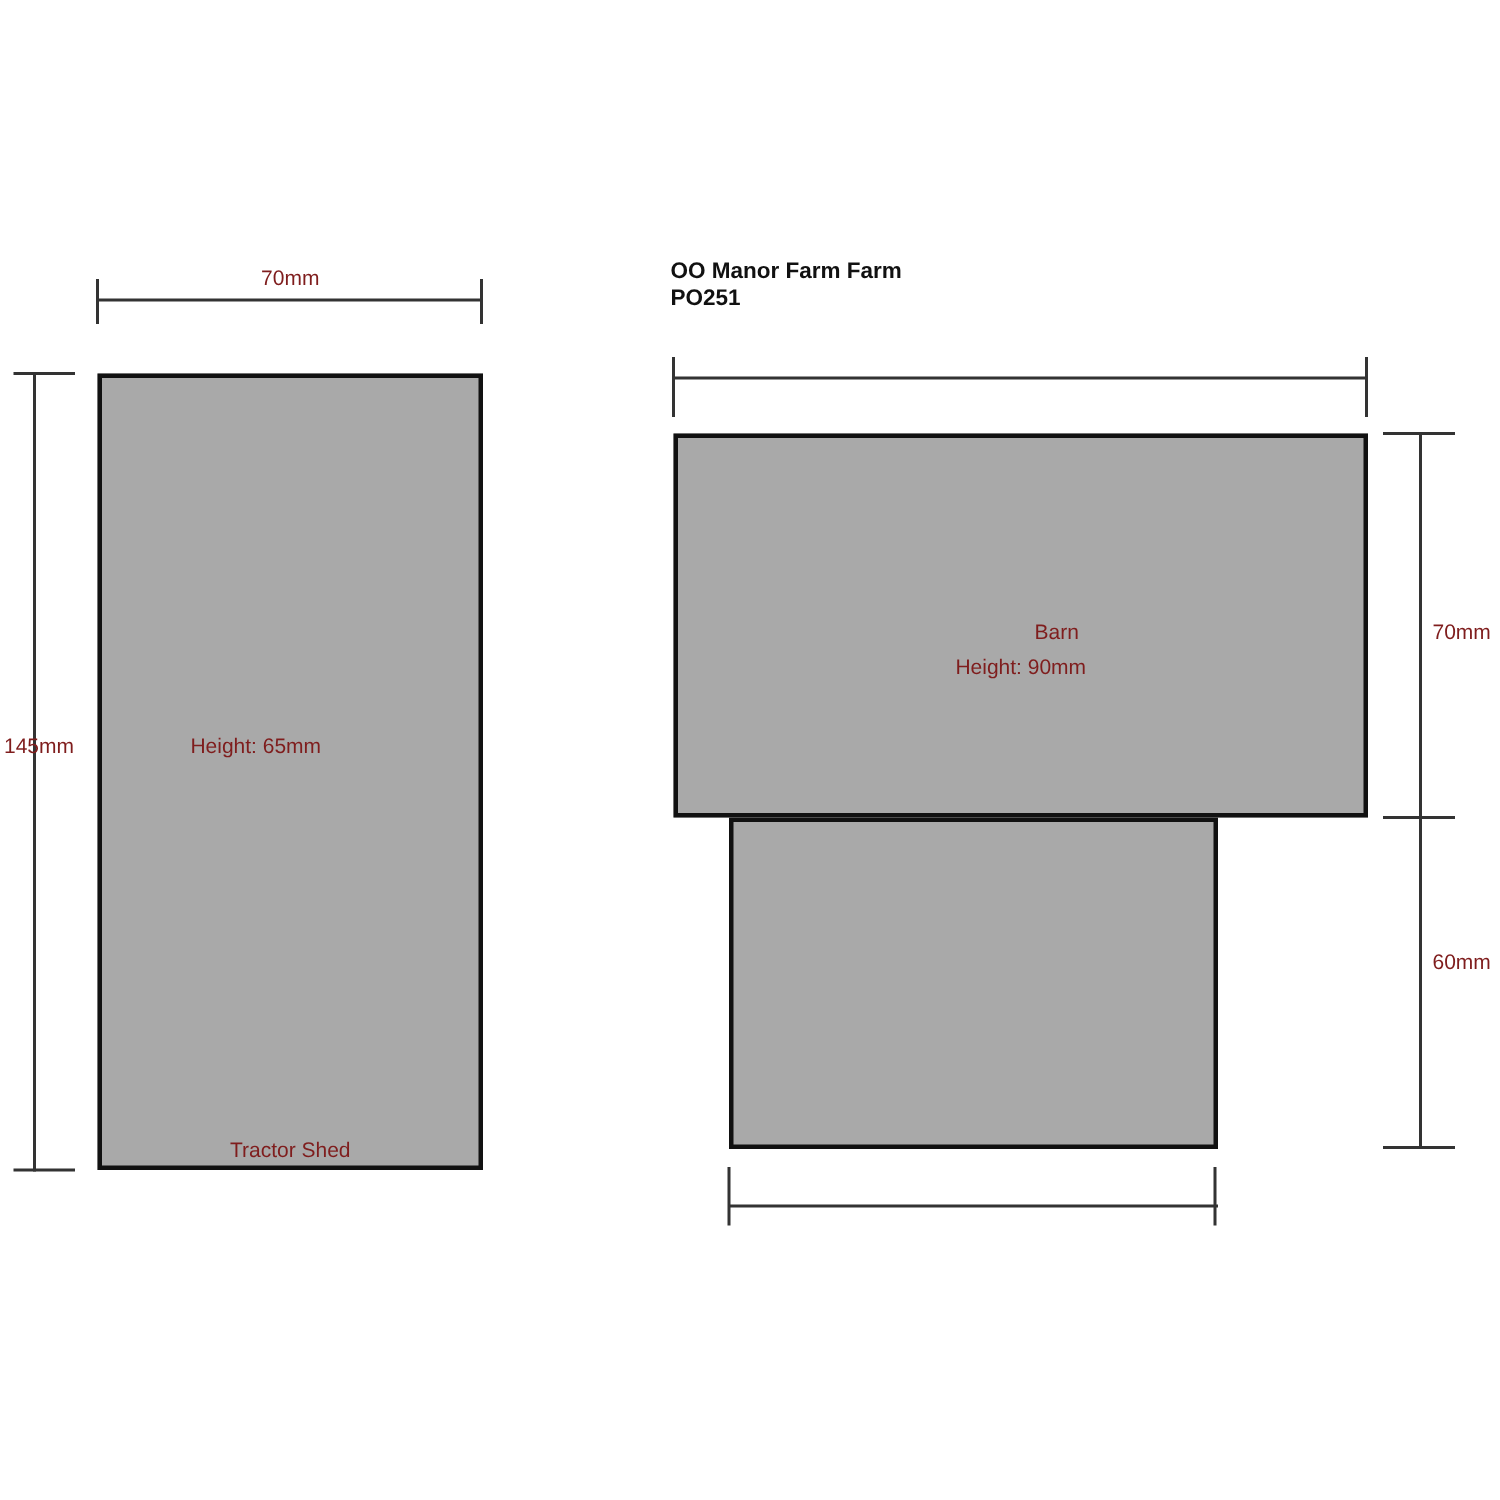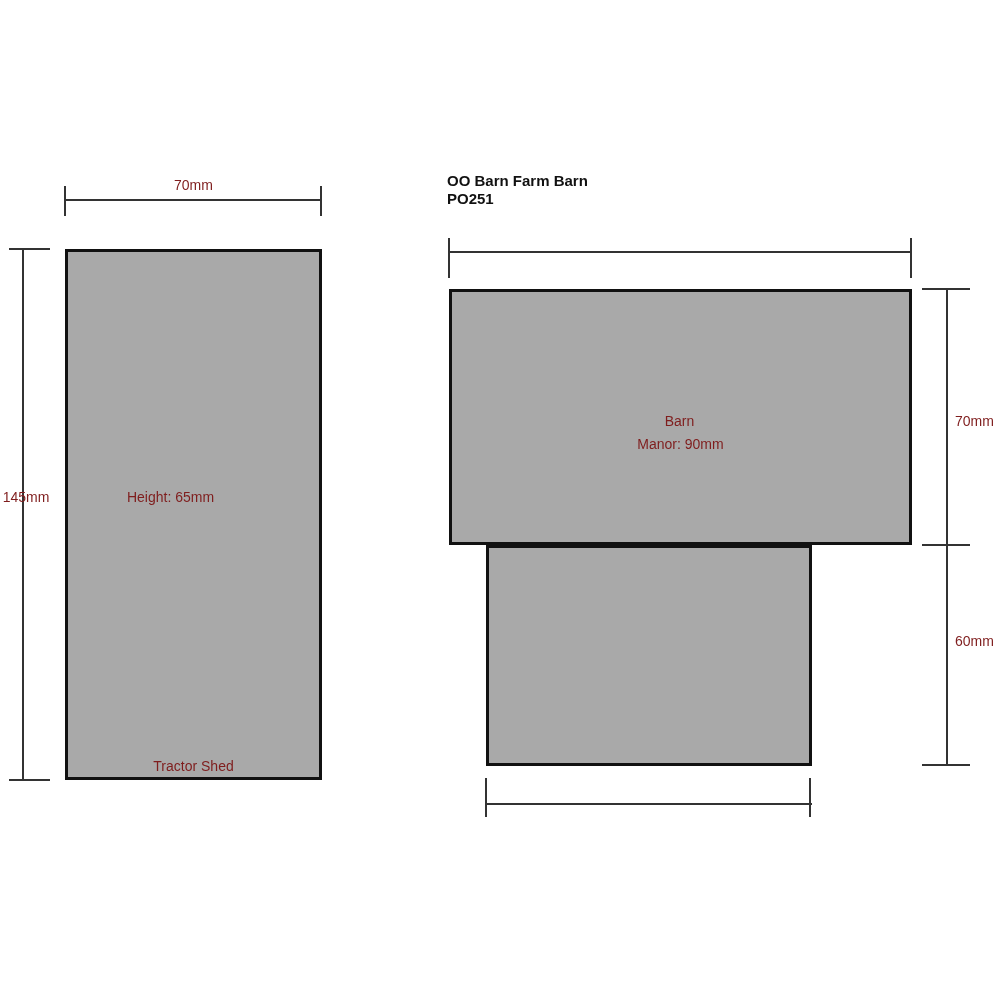--- a/index.html
+++ b/index.html
@@ -52,21 +52,21 @@
     font-weight: bold;
     color: #111111;
   }
 </style>
 </head>
 <body>
 
 <div class="canvas">
 
   <div class="title-block">
-    <div>OO Barn Farm Barn</div>
+    <div>OO Manor Farm Farm</div>
     <div>PO251</div>
   </div>
 
   <div class="lbl center" style="left:65px; top:176px; width:257px;">70mm</div>
   <div class="hline" style="left:65px; top:199px; width:257px;"></div>
   <div class="vline" style="left:64px; top:186px; height:30px;"></div>
   <div class="vline" style="left:320px; top:186px; height:30px;"></div>
 
   <div class="vline" style="left:22px; top:249px; height:532px;"></div>
   <div class="hline" style="left:9px; top:248px; width:41px;"></div>
@@ -75,22 +75,22 @@
 
   <div class="rect" style="left:65px; top:249px; width:257px; height:531px;"></div>
   <div class="lbl center" style="left:65px; top:488px; width:211px;">Height: 65mm</div>
   <div class="lbl center" style="left:65px; top:757px; width:257px;">Tractor Shed</div>
 
   <div class="hline" style="left:449px; top:251px; width:463px;"></div>
   <div class="vline" style="left:448px; top:238px; height:40px;"></div>
   <div class="vline" style="left:910px; top:238px; height:40px;"></div>
 
   <div class="rect" style="left:449px; top:289px; width:463px; height:256px;"></div>
-  <div class="lbl center" style="left:449px; top:412px; width:461px;">Barn</div>
-  <div class="lbl center" style="left:449px; top:435px; width:463px;">Manor: 90mm</div>
+  <div class="lbl center" style="left:474px; top:412px; width:461px;">Barn</div>
+  <div class="lbl center" style="left:449px; top:435px; width:463px;">Height: 90mm</div>
 
   <div class="rect" style="left:486px; top:545px; width:326px; height:221px;"></div>
 
   <div class="vline" style="left:946px; top:289px; height:477px;"></div>
   <div class="hline" style="left:922px; top:288px; width:48px;"></div>
   <div class="hline" style="left:922px; top:544px; width:48px;"></div>
   <div class="hline" style="left:922px; top:764px; width:48px;"></div>
   <div class="lbl" style="left:955px; top:412px;">70mm</div>
   <div class="lbl" style="left:955px; top:632px;">60mm</div>
 

